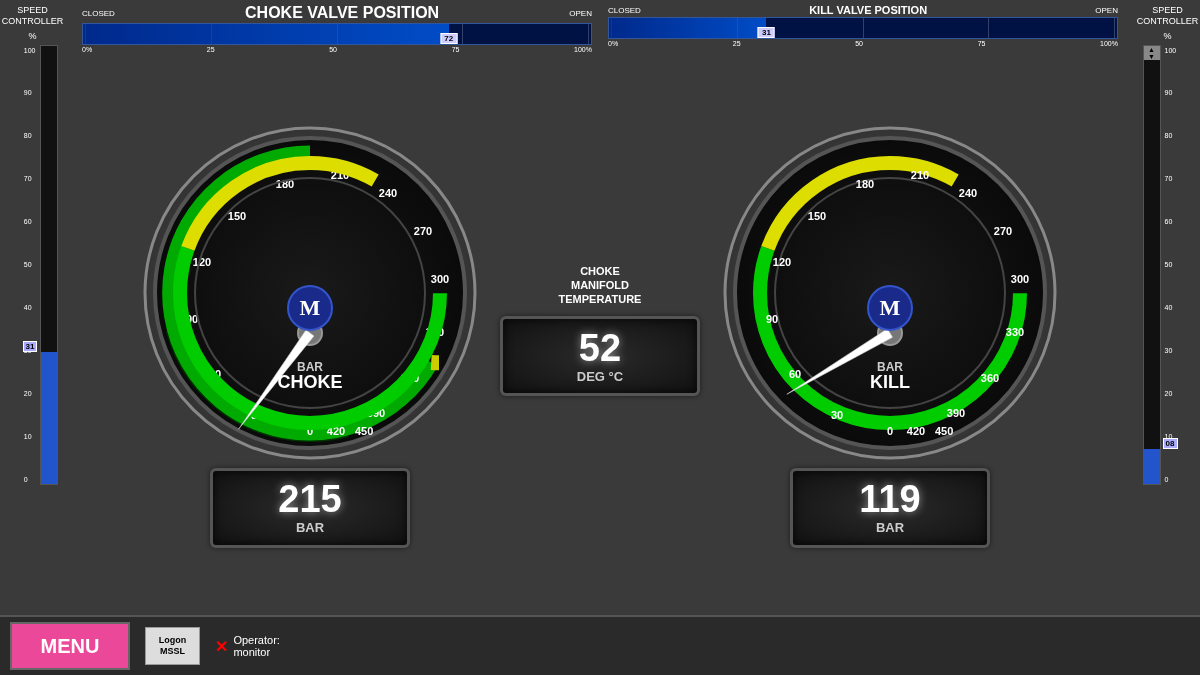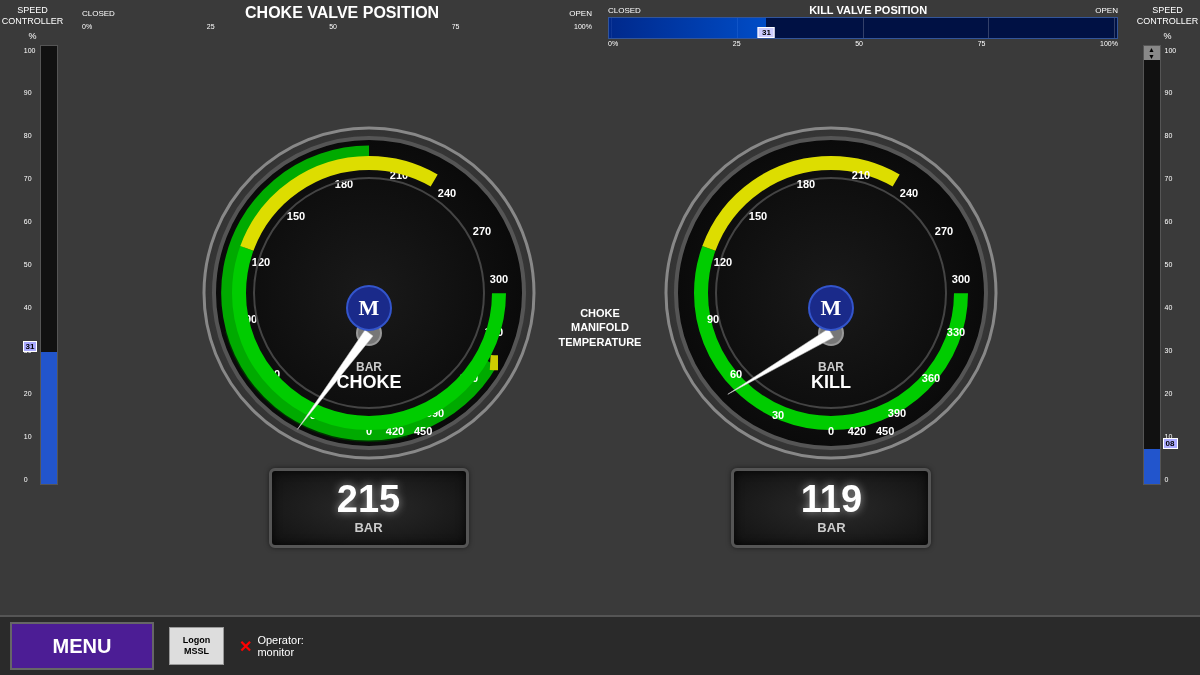--- a/index.html
+++ b/index.html
@@ -148,25 +148,25 @@
       height: 60px;
       background: #2a2a2a;
       display: flex;
       align-items: center;
       padding: 0 10px;
       border-top: 2px solid #555;
       gap: 15px;
     }
 
     .menu-button {
-      background: #4c1d95;
+      background: #ec4899;
       color: white;
       font-size: 20px;
       font-weight: bold;
-      width: 144px;
+      width: 120px;
       height: 48px;
       border: 2px solid #666;
       display: flex;
       align-items: center;
       justify-content: center;
       cursor: pointer;
     }
 
     .logon-button {
       background: #dddddd;
@@ -232,20 +232,34 @@
 
   <div class="middle-area">
 
     <div class="valve-bars-row">
 
       <div class="valve-bar-section">
         <div style="display:flex; justify-content:space-between; align-items:center; margin-bottom:1px;">
           <span style="color:white;font-size:8px;">CLOSED</span>
           <span style="color:white;font-size:16px;font-weight:bold;">CHOKE VALVE POSITION</span>
           <span style="color:white;font-size:8px;">OPEN</span>
+        </div>
+        <div style="position:relative; height:22px; background:#001144; border:1px solid #335599;">
+
+          <div style="position:absolute;top:0;left:0;width:100%;height:100%;display:flex;justify-content:space-between;padding:0 2px;">
+            <div style="width:1px;height:100%;background:rgba(255,255,255,0.2);"></div>
+            <div style="width:1px;height:100%;background:rgba(255,255,255,0.2);"></div>
+            <div style="width:1px;height:100%;background:rgba(255,255,255,0.2);"></div>
+            <div style="width:1px;height:100%;background:rgba(255,255,255,0.2);"></div>
+            <div style="width:1px;height:100%;background:rgba(255,255,255,0.2);"></div>
+          </div>
+
+          <div style="position:absolute;top:0;left:0;width:72%;height:100%;background:linear-gradient(to right,#0033aa,#0066ff);opacity:0.7;"></div>
+
+          <div style="position:absolute;bottom:0;left:72%;transform:translateX(-50%);background:#ccccff;color:#000;font-size:8px;font-weight:bold;padding:0 3px;border:1px solid #fff;">72</div>
         </div>
         <div style="display:flex;justify-content:space-between;color:white;font-size:7px;margin-top:1px;">
           <span>0%</span>
           <span>25</span>
           <span>50</span>
           <span>75</span>
           <span>100%</span>
         </div>
       </div>
 
@@ -346,20 +360,24 @@
         </svg>
 
         <div class="display-box">
           <div class="display-value">215</div>
           <div class="display-unit">BAR</div>
         </div>
       </div>
 
       <div class="center-panel">
         <div class="temp-label">CHOKE<br>MANIFOLD<br>TEMPERATURE</div>
+        <div class="display-box">
+          <div class="display-value">52</div>
+          <div class="display-unit">DEG °C</div>
+        </div>
       </div>
 
       <div class="gauge-wrapper">
         <svg width="340" height="340" viewBox="0 0 340 340">
           <defs>
             <radialGradient id="outerGradKill" cx="50%" cy="50%">
               <stop offset="0%" stop-color="#666"></stop>
               <stop offset="100%" stop-color="#333"></stop>
             </radialGradient>
             <radialGradient id="innerGradKill" cx="50%" cy="50%">

